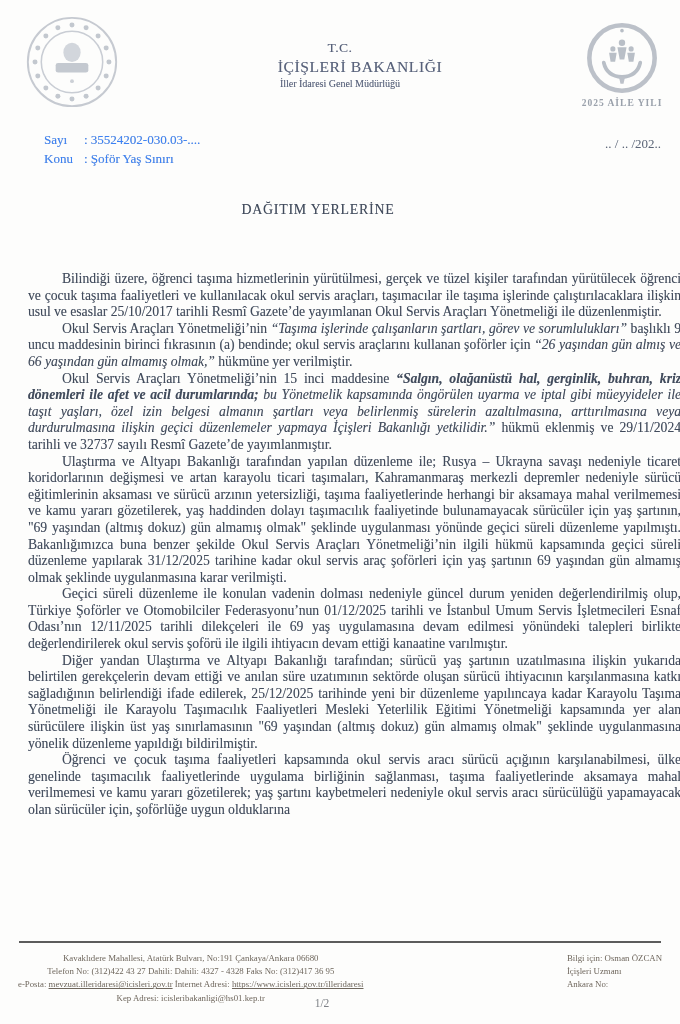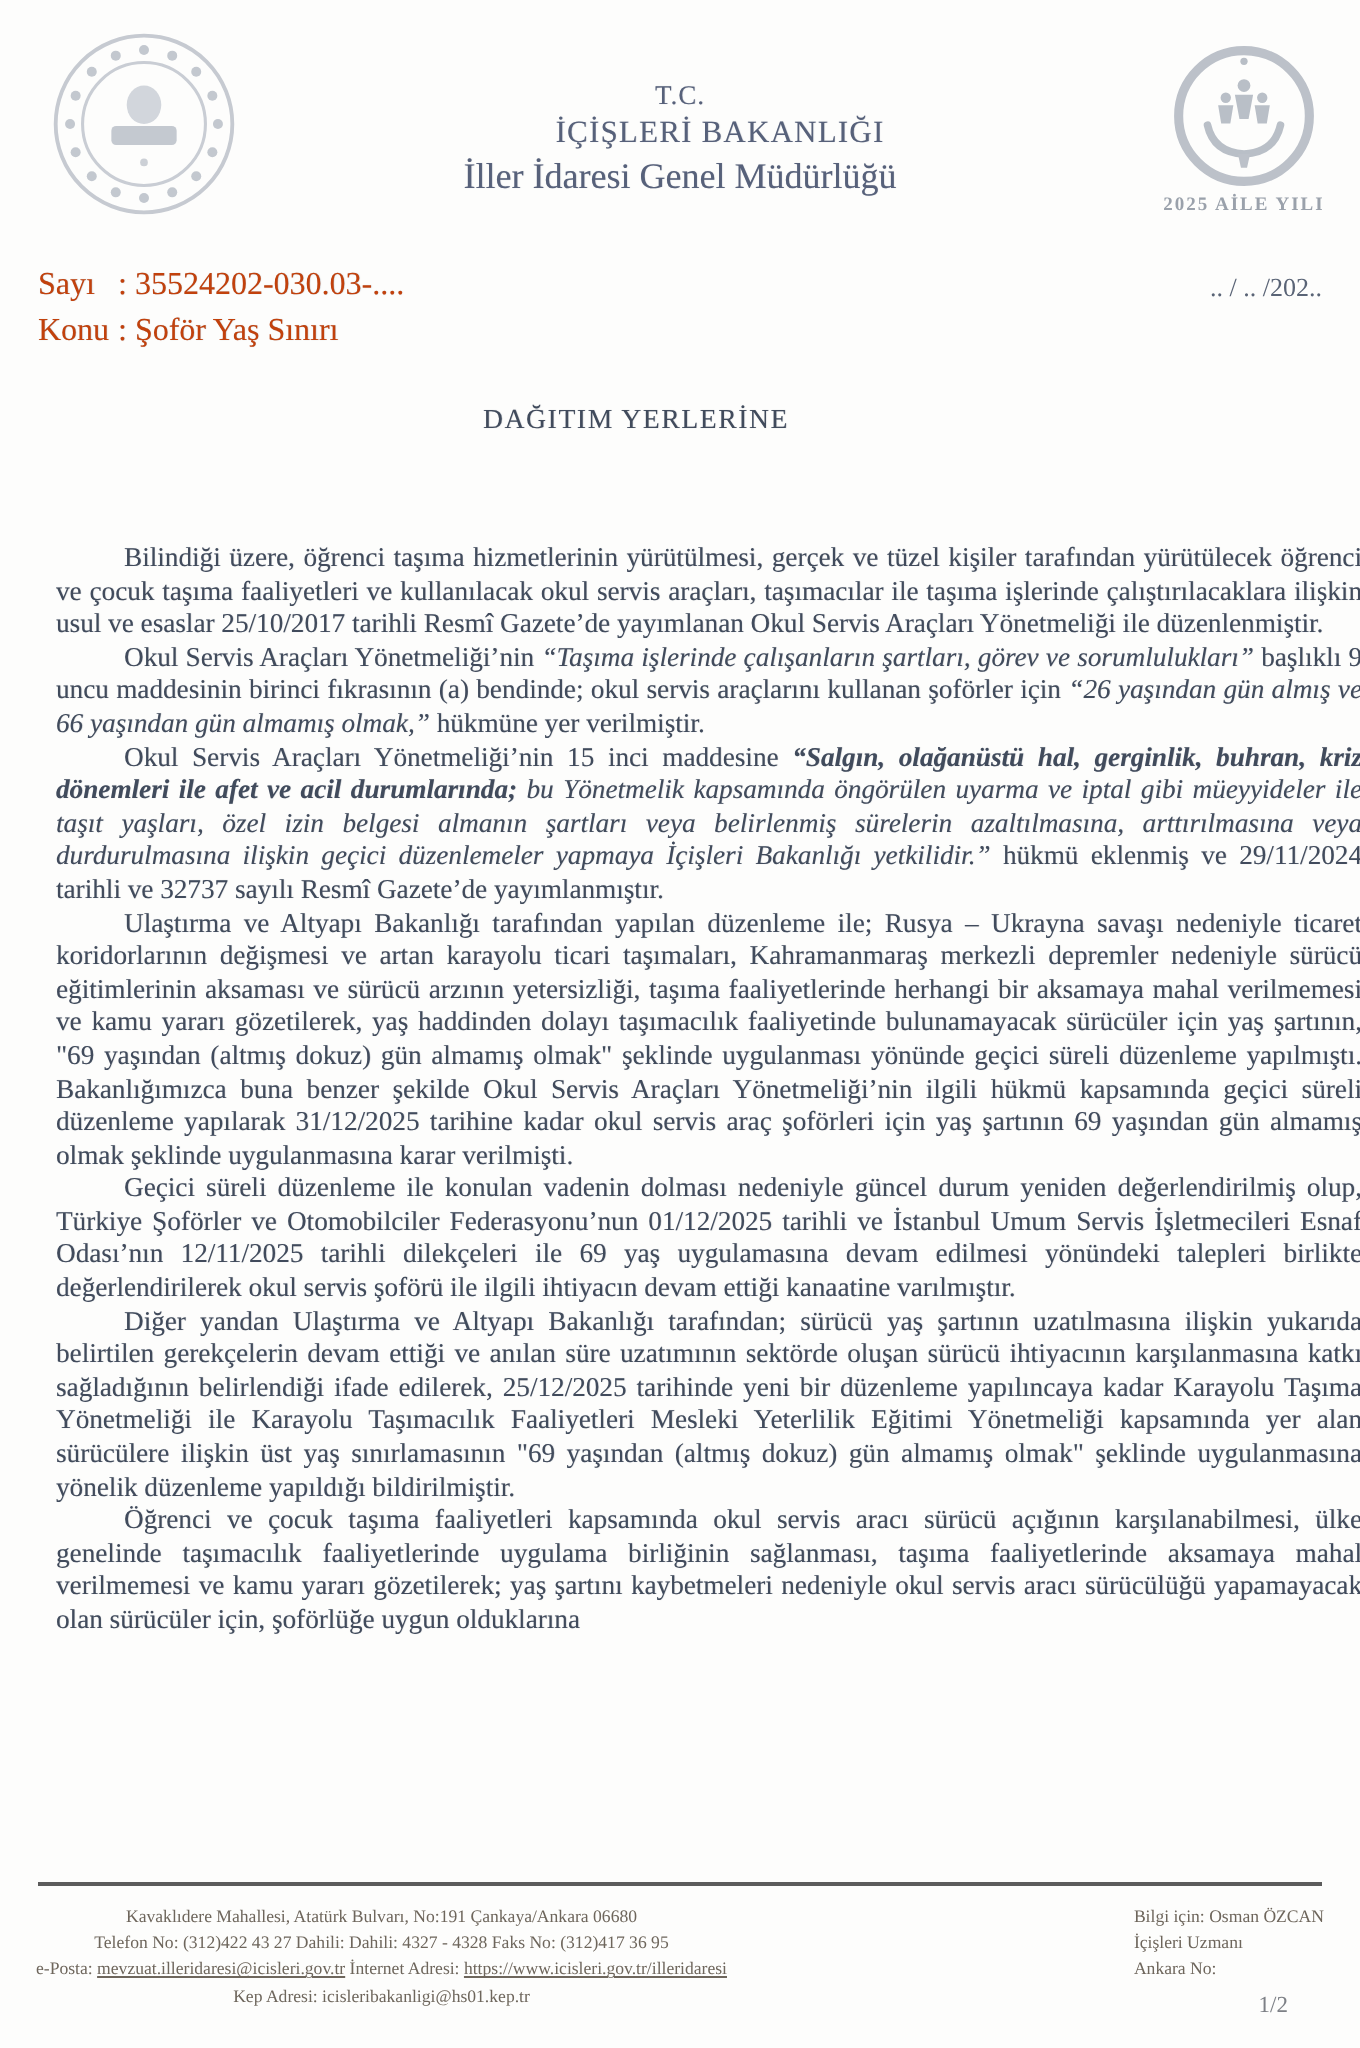--- a/index.html
+++ b/index.html
@@ -21,23 +21,23 @@
     text-align:center; font-size:9.5px; letter-spacing:1px;
     color:#9aa1ab; font-weight:bold;
   }
   .head-block {
     position:absolute; left:0; top:40px; width:680px;
     text-align:center; color:#57617a;
     text-shadow:0.2px 0.2px 0.4px rgba(87,97,122,0.4);
   }
   .head-tc { font-size:13.5px; letter-spacing:0.5px; }
   .head-ministry { font-size:15.5px; letter-spacing:0.6px; margin-top:2px;padding-left:40px; }
-  .head-directorate { font-size:18px; margin-top:2px; }
+  .head-directorate { font-size:10px; margin-top:2px; }
   
-  .meta { position:absolute; left:19px; top:131px; font-size:16px; color:#c2410c;
+  .meta { position:absolute; left:44px; top:131px; font-size:13px; color:#3b82f6;
           text-shadow:0.2px 0.2px 0.4px rgba(74,84,102,0.35); }
   .meta-row { display:flex; line-height:1.45; }
   .meta-label { width:40px; }
   .date { position:absolute; right:19px; top:136px; font-size:13px; color:#5a6476; }
   
   .doc-title {
     position:absolute; left:0; top:202px; width:636px;
     text-align:center; font-size:13.8px; letter-spacing:0.8px;
     color:#414b5c; text-shadow:0.2px 0.2px 0.4px rgba(65,75,92,0.4);
   }
@@ -60,21 +60,21 @@
   .footer {
     position:absolute; left:18px; top:952px; width:644px;
     display:flex; justify-content:space-between;
     font-size:8.8px; color:#6e665c; line-height:1.5;
   }
   .footer-left { max-width:420px;text-align:center; }
   .footer-right { color:#6e665c; }
   .lnk { color:#6e665c; text-decoration:underline; }
   .page-number {
     position:absolute; left:0; top:997px; width:644px;
-    text-align:right; font-size:11.5px; color:#7d8086;
+    text-align:center; font-size:11.5px; color:#7d8086;
   }
 </style>
 </head>
 <body>
 
 <div class="page">
 
   <svg class="emblem-left" viewBox="0 0 100 100">
     <circle cx="50" cy="50" r="46" fill="none" stroke="#c6cad1" stroke-width="2"></circle>
     <g fill="#c3c8cf">

